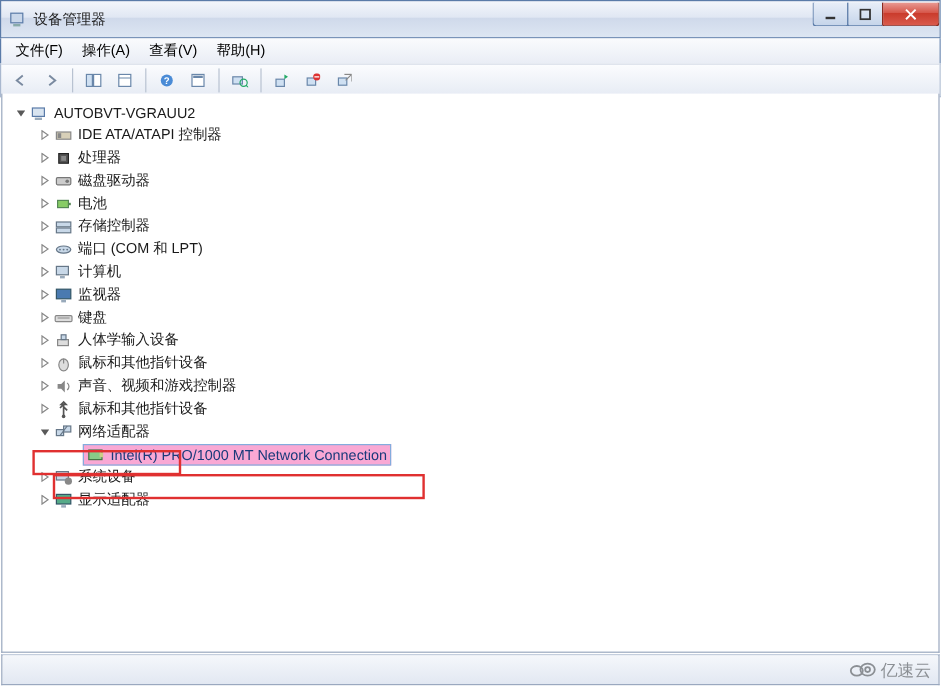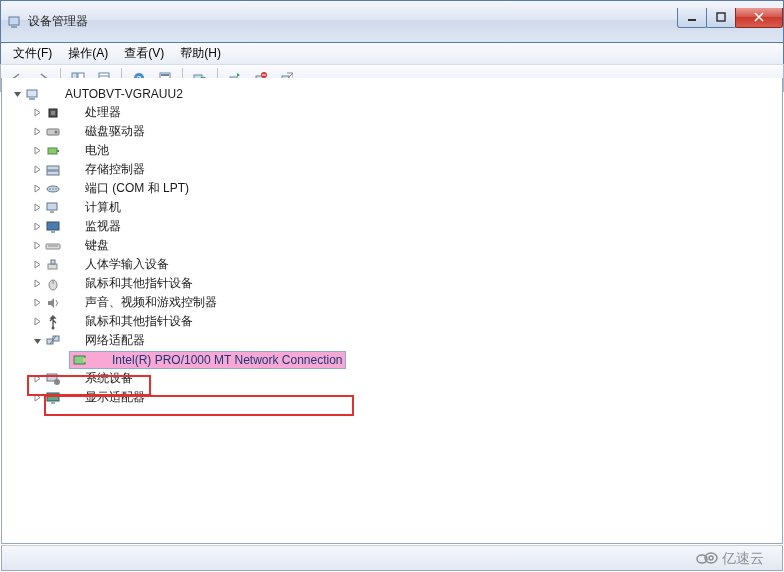--- a/index.html
+++ b/index.html
@@ -1,19 +1,19 @@
 <!DOCTYPE html>
 <html><head>
 <meta charset="utf-8">
 <style>
   * { box-sizing: border-box; margin: 0; padding: 0; }
   body { font-family: "Microsoft YaHei", "Segoe UI", Tahoma, sans-serif; font-size: 12px; background: #fff; width: 784px; height: 572px; overflow: hidden; position: relative; }
 
   
-  .titlebar { height: 43px; background: linear-gradient(to bottom, #f3f6fb 0%, #e0e7f3 45%, #cfd9ea 46%, #dde6f3 100%); border: 1px solid #5a7ba8; display: flex; align-items: center; padding-left: 6px; }
+  .titlebar { height: 32px; background: linear-gradient(to bottom, #f3f6fb 0%, #e0e7f3 45%, #cfd9ea 46%, #dde6f3 100%); border: 1px solid #5a7ba8; display: flex; align-items: center; padding-left: 6px; }
   .title-icon { width: 16px; height: 16px; margin-right: 5px; display:flex; align-items:center; justify-content:center; }
   .title-text { font-size: 12px; color: #222; flex: 1; }
   .win-controls { display: flex; height: 20px; margin-top:-8px; }
   .win-btn { width: 30px; height: 20px; border: 1px solid #5a7ba8; border-top:none; background: linear-gradient(to bottom, #e8eef8, #c6d5ea); display: flex; align-items: center; justify-content: center; font-size: 11px; color:#333; border-radius: 0 0 2px 2px; margin-left:-1px;}
   .win-btn.min { border-bottom-left-radius:3px;}
   .win-btn.close { width: 48px; background: linear-gradient(to bottom, #e99b94, #d6574b 45%, #c93a2b 46%, #d95a4c); color: #fff; border-color:#8a2a1f; border-bottom-right-radius:3px;}
   .win-btn svg { width:10px; height:10px; }
 
   
   .menubar { height: 21px; background: linear-gradient(to bottom,#fafbfd,#e9edf5); border-left:1px solid #5a7ba8; border-right:1px solid #5a7ba8; display: flex; align-items: flex-start; padding-left: 4px; font-size: 12px; }
@@ -27,33 +27,33 @@
   
   .client { position:absolute; top:78px; left:1px; right:1px; bottom:28px; border:1px solid #9aa8bf; border-top: none; background:#fff; overflow:auto; padding-top:6px;}
   .statusbar { position:absolute; bottom:1px; left:1px; right:1px; height:26px; border:1px solid #9aa8bf; border-top:1px solid #c4cedd; background:linear-gradient(to bottom,#f5f7fb,#e2e8f2);}
   
   
   .tree { padding-left: 4px; }
   .node { display:flex; align-items:center; height:19px; white-space: nowrap; position: relative;}
   .twisty { width:11px; height:11px; margin-right:2px; color:#5c5c5c; display:flex; align-items:center; justify-content:center; font-size:9px; }
   .twisty.expanded svg, .twisty.collapsed svg { width:9px; height:9px; }
   .dicon { width:16px; height:16px; margin-right:4px; display:flex; align-items:center; justify-content:center;}
-  .nlabel { color:#1a1a1a;margin-left:20px; }
+  .nlabel { color:#1a1a1a; }
   .depth-0 { padding-left: 6px; }
   .depth-1 { padding-left: 26px; }
   .depth-2 { padding-left: 50px; }
 
   .selected-item { background:#f9a8d4; border:1px solid #84acdd; padding: 0 2px; height:18px; display:inline-flex; align-items:center;}
   .selected-item .nlabel { color:#1a3a7a; }
 
   .highlight-box { border:2px solid #e03030; position:absolute; pointer-events:none; }
   .hl1 { left:25px; top:297px; width:124px; height:21px; }
   .hl2 { left:42px; top:317px; width:310px; height:21px; }
 
-  .watermark { position:absolute; right:20px; bottom:4px; color:#8b8f94; font-size:14px; font-family: Arial; display:flex; align-items:center; gap:3px;}
+  .watermark { position:absolute; right:8px; bottom:4px; color:#8b8f94; font-size:14px; font-family: Arial; display:flex; align-items:center; gap:3px;}
   .wm-icon svg { width:24px; height:16px; }
 </style>
 </head>
 <body>
 
 <div class="titlebar">
   <span class="title-icon">
     <svg viewBox="0 0 16 16">
         <rect x="2" y="3" width="10" height="8" fill="#c9d7ea" stroke="#5a7ba8"></rect>
         <rect x="4" y="12" width="6" height="2" fill="#8aa"></rect>
@@ -162,20 +162,34 @@
             <path d="M1 3 L8 3 L4.5 8 Z" fill="#595959"></path>
           </svg>
         </span>
         <span class="dicon">
           <svg width="16" height="16" viewBox="0 0 16 16">
             <rect x="2" y="4" width="10" height="7" fill="#d8e4f0" stroke="#5a7ba8"></rect>
             <rect x="4" y="12" width="6" height="2" fill="#9ab"></rect>
           </svg>
         </span>
         <span class="nlabel">AUTOBVT-VGRAUU2</span>
+      </div>
+      <div class="node depth-1">
+        <span class="twisty collapsed">
+          <svg viewBox="0 0 9 9">
+            <path d="M2 1 L7 4.5 L2 8 Z" fill="none" stroke="#888"></path>
+          </svg>
+        </span>
+        <span class="dicon">
+          <svg width="16" height="16" viewBox="0 0 16 16">
+            <rect x="2" y="5" width="12" height="6" fill="#d8d0b8" stroke="#888"></rect>
+            <rect x="3" y="6" width="3" height="4" fill="#888"></rect>
+          </svg>
+        </span>
+        <span class="nlabel">IDE ATA/ATAPI 控制器</span>
       </div>
       <div class="node depth-1">
         <span class="twisty collapsed">
           <svg viewBox="0 0 9 9">
             <path d="M2 1 L7 4.5 L2 8 Z" fill="none" stroke="#888"></path>
           </svg>
         </span>
         <span class="dicon">
           <svg width="16" height="16" viewBox="0 0 16 16">
             <rect x="4" y="4" width="8" height="8" fill="#555" stroke="#222"></rect>

